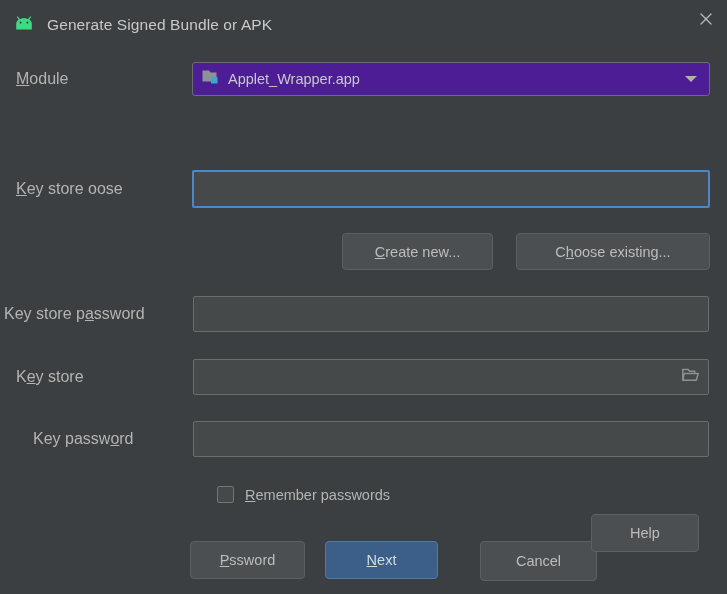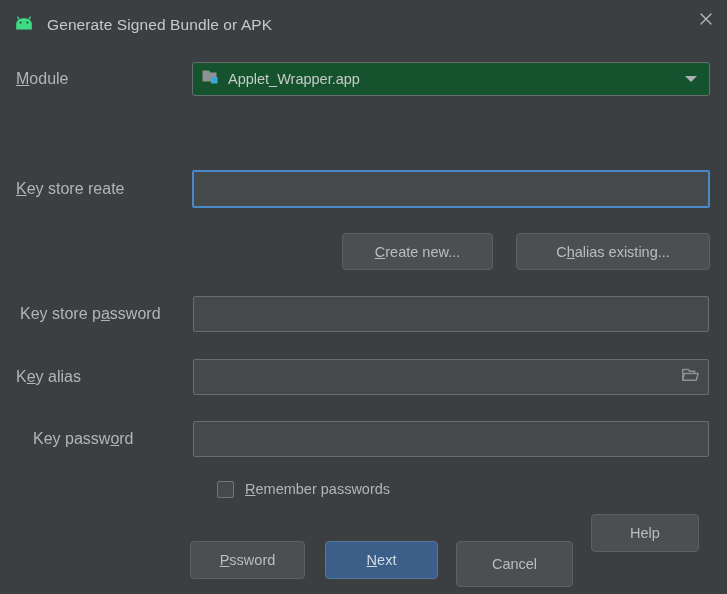--- a/index.html
+++ b/index.html
@@ -88,21 +88,21 @@
   }
 
   
   .combo {
     position: absolute;
     left: 192px;
     top: 62px;
     width: 518px;
     height: 34px;
     box-sizing: border-box;
-    background: #14532d;
+    background: #4c1d95;
     border: 1px solid #6a6d6f;
     border-radius: 3px;
     display: flex;
     align-items: center;
     cursor: pointer;
   }
   .combo .mod-icon {
     margin-left: 9px;
     width: 18px;
     height: 16px;
@@ -148,21 +148,21 @@
     color: #d3dbe4;
   }
 
   
   .check-row {
     position: absolute;
     left: 197px;
     top: 481px;
     height: 22px;
     display: flex;
-    align-items: flex-start;
+    align-items: flex-end;
     cursor: pointer;
     padding-left: 20px;
   }
   .checkbox {
     width: 17px;
     height: 17px;
     box-sizing: border-box;
     background: #45494a;
     border: 1px solid #737679;
     border-radius: 2px;
@@ -212,44 +212,44 @@
   <span>
     <svg class="mod-icon" viewBox="0 0 18 16" aria-hidden="true">
       <path d="M0.5 1.5 L7 1.5 L8.6 3.4 L14.5 3.4 L14.5 12.5 L0.5 12.5 Z" fill="#8c9296"></path>
       <rect x="9" y="8" width="6.5" height="6.5" fill="#3ba7d6"></rect>
     </svg>
   </span>
   <span class="combo-value">Applet_Wrapper.app</span>
   <span class="arrow"></span>
 </div>
 
-<div class="form-label" style="left:16px; top:180px;"><u>K</u><span>ey store reate</span></div>
+<div class="form-label" style="left:16px; top:180px;"><u>K</u><span>ey store oose</span></div>
 
 <div class="field focused" style="left:192px; top:170px; width:518px; height:38px;">
   <span class="field-text"></span>
 </div>
 
 <button class="btn" style="left:342px; top:233px; width:151px; height:37px;">
     <u>C</u>
     <span>reate new...</span>
   </button>
 
 <button class="btn" style="left:516px; top:233px; width:194px; height:37px;">
     <span>C</span>
     <u>h</u>
-    <span>alias existing...</span>
-  </button>
-
-<div class="form-label" style="left:20px; top:305px;text-align:right;"><span>Key store p</span><u>a</u><span>ssword</span></div>
+    <span>oose existing...</span>
+  </button>
+
+<div class="form-label" style="left:4px; top:305px;text-align:right;"><span>Key store p</span><u>a</u><span>ssword</span></div>
 
 <div class="field" style="left:193px; top:296px; width:516px; height:36px;">
   <span class="field-text"></span>
 </div>
 
-<div class="form-label" style="left:16px; top:368px;"><span>K</span><u>e</u><span>y alias</span></div>
+<div class="form-label" style="left:16px; top:368px;"><span>K</span><u>e</u><span>y store</span></div>
 
 <div class="field" style="left:193px; top:359px; width:516px; height:36px;">
   <span class="field-text"></span>
   <span>
     <svg class="folder-browse" viewBox="0 0 17 14" aria-hidden="true">
       <path d="M0.8 12.2 L0.8 1.4 L6.2 1.4 L7.6 3.2 L12.6 3.2 L12.6 5.2" fill="none" stroke="#8c9194" stroke-width="1.5"></path>
       <path d="M2.2 5.6 L16.2 5.6 L14.2 12.2 L0.8 12.2 Z" fill="none" stroke="#8c9194" stroke-width="1.5" stroke-linejoin="round"></path>
     </svg>
   </span>
 </div>
@@ -268,19 +268,19 @@
 <button class="btn" style="left:190px; top:541px; width:115px; height:38px;">
     <u>P</u>
     <span>ssword</span>
   </button>
 
 <button class="btn primary" style="left:325px; top:541px; width:113px; height:38px;">
     <u>N</u>
     <span>ext</span>
   </button>
 
-<button class="btn" style="left:456px; top:541px; width:117px; height:46px;">
+<button class="btn" style="left:480px; top:541px; width:117px; height:40px;">
     <span>Cancel</span>
   </button>
 
 <button class="btn" style="left:591px; top:514px; width:108px; height:38px;">
     <span>Help</span>
   </button>
 
 </body></html>

